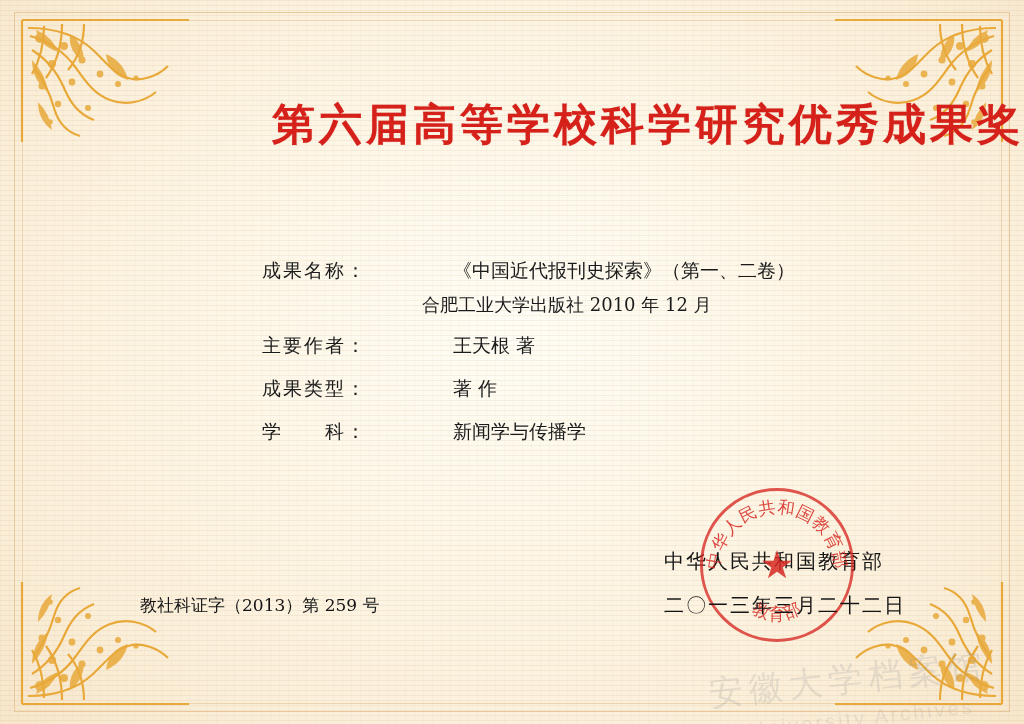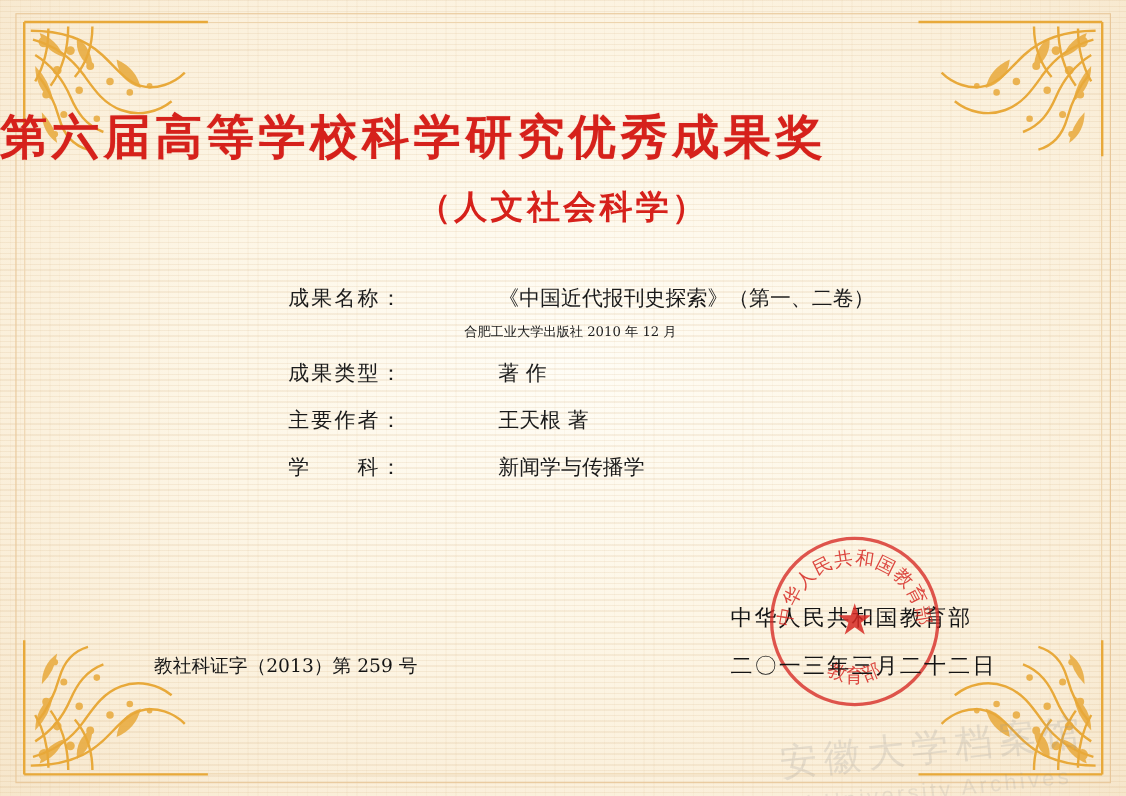--- a/index.html
+++ b/index.html
@@ -72,21 +72,21 @@
   .corner-tl { left: 18px;  top: 16px; }
   .corner-tr { right: 18px; top: 16px; transform: scaleX(-1); }
   .corner-bl { left: 18px;  bottom: 16px; transform: scaleY(-1); }
   .corner-br { right: 18px; bottom: 16px; transform: scale(-1,-1); }
 
   
   .title-main {
     position: absolute;
     left: 0; right: 0;
     top: 96px;
-    text-align: left;
+    text-align: right;
     color: #d6211b;
     font-size: 43px;
     letter-spacing: 4px;
     font-weight: bold;
     font-family: Liberation Serif, serif;
     text-shadow: 0 0 1px rgba(180,20,16,0.35);
   }
   .title-sub {
     position: absolute;
     left: 0; right: 0;
@@ -125,21 +125,21 @@
   }
   .field-label.tight { letter-spacing: 2px; justify-content: flex-start; }
   .field-value {
     flex: 1 1 auto;
     white-space: nowrap;
     margin-left: 31px;
   }
   .field-value-sub {
     margin-left: 160px;
     color: #1b1b1b;
-    font-size: 12px;
+    font-size: 18px;
     margin-top: -8px;
     margin-bottom: 16px;
     font-family: "DejaVu Serif", "Liberation Serif", serif;
   }
 
   
   .seal {
     position: absolute;
     left: 700px;
     top: 488px;
@@ -363,38 +363,37 @@
         <path d="M18 14 q16 6 22 22 q-18 -6 -22 -22 Z"></path>
         <path d="M52 18 q14 10 14 28 q-16 -10 -14 -28 Z"></path>
         <path d="M88 38 q18 8 22 26 q-20 -6 -22 -26 Z"></path>
         <path d="M14 44 q14 14 16 32 q-16 -12 -16 -32 Z"></path>
         <path d="M20 86 q12 12 14 28 q-14 -10 -14 -28 Z"></path>
       </g>
     </svg>
   </div>
 
   <div class="title-main">第六届高等学校科学研究优秀成果奖</div>
-  <div class="title-sub">（人文社会科学）</div>
 
   <div class="fields">
 
     <div class="field-row">
       <div class="field-label tight">成果名称：</div>
       <div class="field-value">《中国近代报刊史探索》（第一、二卷）</div>
     </div>
     <div class="field-value-sub">合肥工业大学出版社 2010 年 12 月</div>
 
     <div class="field-row">
+      <div class="field-label tight">主要作者：</div>
+      <div class="field-value">王天根 著</div>
+    </div>
+
+    <div class="field-row">
       <div class="field-label tight">成果类型：</div>
       <div class="field-value">著  作</div>
-    </div>
-
-    <div class="field-row">
-      <div class="field-label tight">主要作者：</div>
-      <div class="field-value">王天根 著</div>
     </div>
 
     <div class="field-row">
       <div class="field-label tight">学　　科：</div>
       <div class="field-value">新闻学与传播学</div>
     </div>
 
 
   </div>
 

